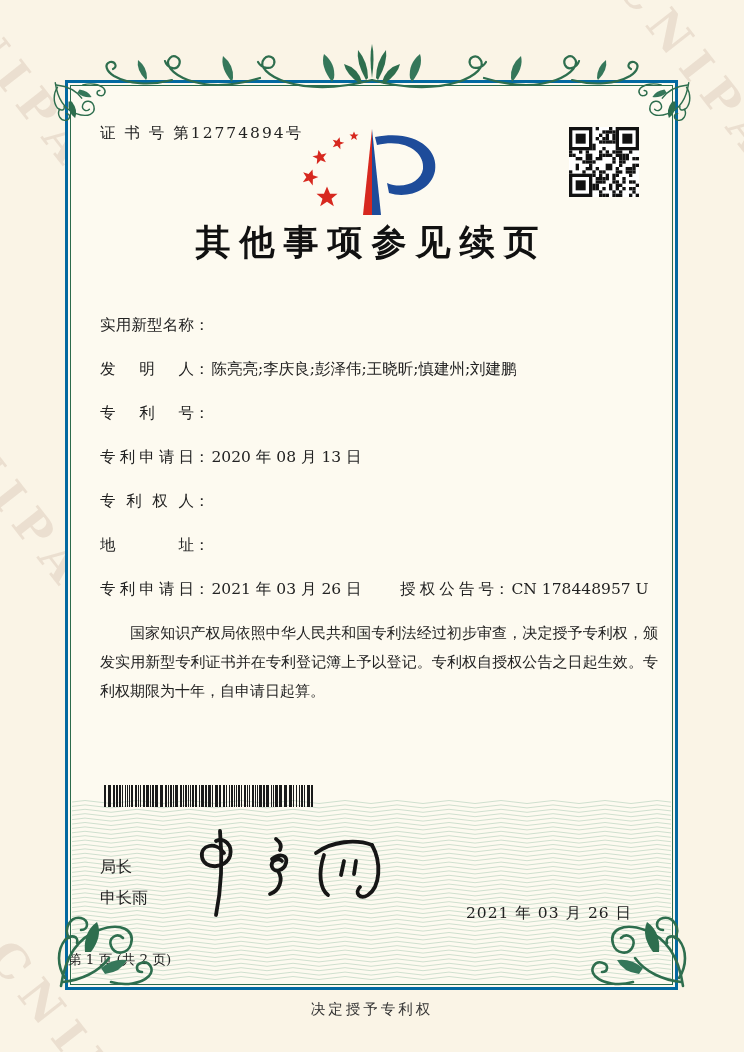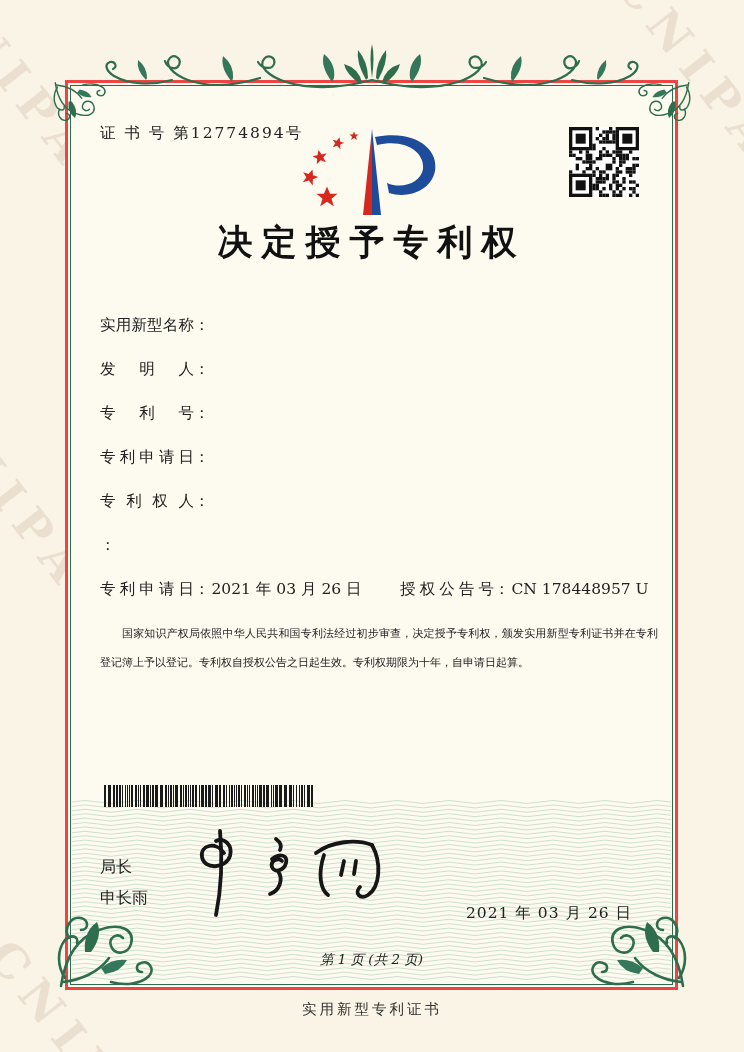--- a/index.html
+++ b/index.html
@@ -13,21 +13,21 @@
   .wm{
     position:absolute;z-index:0;white-space:nowrap;
     font-size:46px;letter-spacing:12px;font-weight:bold;
     color:rgba(196,168,152,.28);
     transform:rotate(52deg);transform-origin:left top;
     pointer-events:none;
   }
   
   .frame{
     position:absolute;left:65px;top:80px;width:607px;height:904px;
-    border:3px solid #ef4444;background:#fdfaf0;z-index:1;
+    border:3px solid #0369a1;background:#fdfaf0;z-index:1;
   }
   .frame-inner{position:absolute;inset:2px;border:1px solid #2c6b4c;pointer-events:none;}
   .waves{position:absolute;left:4px;right:4px;bottom:4px;height:184px;z-index:0;}
   .decor{position:absolute;left:0;top:0;width:744px;height:1052px;z-index:2;pointer-events:none;}
   
   .cert-no{position:absolute;left:32px;top:40px;font-size:15.5px;letter-spacing:2px;z-index:3;}
   .qr{position:absolute;right:36px;top:44px;width:70px;height:70px;background:#fff;z-index:3;}
   .logo{position:absolute;left:50%;transform:translateX(-50%);top:44px;z-index:3;}
   .title{
     position:absolute;left:0;top:136px;width:100%;text-align:center;
@@ -38,29 +38,29 @@
   .flabel{width:94px;flex:none;text-align:justify;text-align-last:justify;text-justify:inter-character;}
   .fcolon{flex:none;padding-right:2px;}
   .fval{flex:1;}
   .frow.addr .fval{flex:none;width:392px;}
   .frow.dbl{justify-content:flex-start;}
   .g1{display:flex;width:300px;flex:none;}
   .g2{display:flex;flex:1;}
   .g2 .flabel{width:94px;}
   .paras{
     position:absolute;left:32px;top:536px;width:558px;z-index:3;
-    font-size:11px;line-height:29px;text-align:justify;
+    font-size:15px;line-height:29px;text-align:justify;
   }
   .paras p{margin:0;text-indent:2em;}
   .barcode{position:absolute;left:36px;top:702px;width:212px;height:22px;z-index:3;font-size:0;}
   .barcode i{display:inline-block;height:100%;}
   .sig-labels{position:absolute;left:32px;top:768px;font-size:16px;line-height:31px;z-index:3;}
   .sig{position:absolute;left:118px;top:740px;z-index:3;}
   .grant-date{position:absolute;left:398px;top:820px;font-size:15.5px;letter-spacing:1px;z-index:3;}
-  .pageno{position:absolute;left:0;top:868px;width:100%;text-align:center;font-size:13.5px;z-index:3;font-style:italic;}
+  .pageno{position:absolute;left:0;top:868px;width:100%;text-align:left;font-size:13.5px;z-index:3;}
   .continuation{
     position:absolute;left:0;top:1000px;width:744px;text-align:center;
     font-size:14.5px;letter-spacing:3px;color:#333;z-index:1;
   }
 </style>
 </head>
 <body>
 
 <span class="wm" style="left:-36px;top:-30px">CNIPA</span>
 <span class="wm" style="left:648px;top:-40px">CNIPA</span>
@@ -274,44 +274,47 @@
     <path d="M88,10 C128,2 152,22 148,44 C144,64 120,72 102,66 L100,56 C116,63 134,55 136,42 C138,25 118,11 90,18 Z" fill="#1e4c9a"></path>
     <path d="M85,2 L76,88 L85,88 Z" fill="#d7281f"></path>
     <path d="M85,2 L85,88 L94,88 Z" fill="#1e4c9a"></path>
     <use href="#st" transform="translate(40,70) scale(1.05)"></use>
     <use href="#st" transform="translate(23,50) scale(0.8) rotate(18)"></use>
     <use href="#st" transform="translate(33,30) scale(0.72) rotate(-12)"></use>
     <use href="#st" transform="translate(51,16) scale(0.6) rotate(15)"></use>
     <use href="#st" transform="translate(67,9) scale(0.45)"></use>
   </svg>
 
-  <div class="title">决定授予专利权</div>
+  <div class="title">其他事项参见续页</div>
 
   <div class="fields">
     <div class="frow">
       <span class="flabel">实用新型名称</span>
         <span class="fcolon">：</span>
     </div>
     <div class="frow">
       <span class="flabel">发明人</span>
         <span class="fcolon">：</span>
+      <span class="fval">陈亮亮;李庆良;彭泽伟;王晓昕;慎建州;刘建鹏</span>
     </div>
     <div class="frow">
       <span class="flabel">专利号</span>
         <span class="fcolon">：</span>
     </div>
     <div class="frow">
       <span class="flabel">专利申请日</span>
         <span class="fcolon">：</span>
+      <span class="fval">2020 年 08 月 13 日</span>
     </div>
     <div class="frow">
       <span class="flabel">专利权人</span>
         <span class="fcolon">：</span>
     </div>
     <div class="frow addr">
+      <span class="flabel">地址</span>
         <span class="fcolon">：</span>
     </div>
     <div class="frow dbl">
       <span class="g1">
         <span class="flabel">专利申请日</span>
           <span class="fcolon">：</span>
         <span class="fval">2021 年 03 月 26 日</span>
       </span>
       <span class="g2">
         <span class="flabel">授权公告号</span>
@@ -383,13 +386,13 @@
   <use href="#vine" transform="translate(372,80) scale(-1,1)"></use>
   <use href="#palm" transform="translate(372,78)"></use>
 
   <use href="#flor" transform="translate(52,140) scale(0.55,-0.55)"></use>
   <use href="#flor" transform="translate(692,140) scale(-0.55,-0.55)"></use>
 
   <use href="#flor" transform="translate(55,882)"></use>
   <use href="#flor" transform="translate(689,882) scale(-1,1)"></use>
 </svg>
 
-<div class="continuation">实用新型专利证书</div>
+<div class="continuation">决定授予专利权</div>
 
 </body></html>

